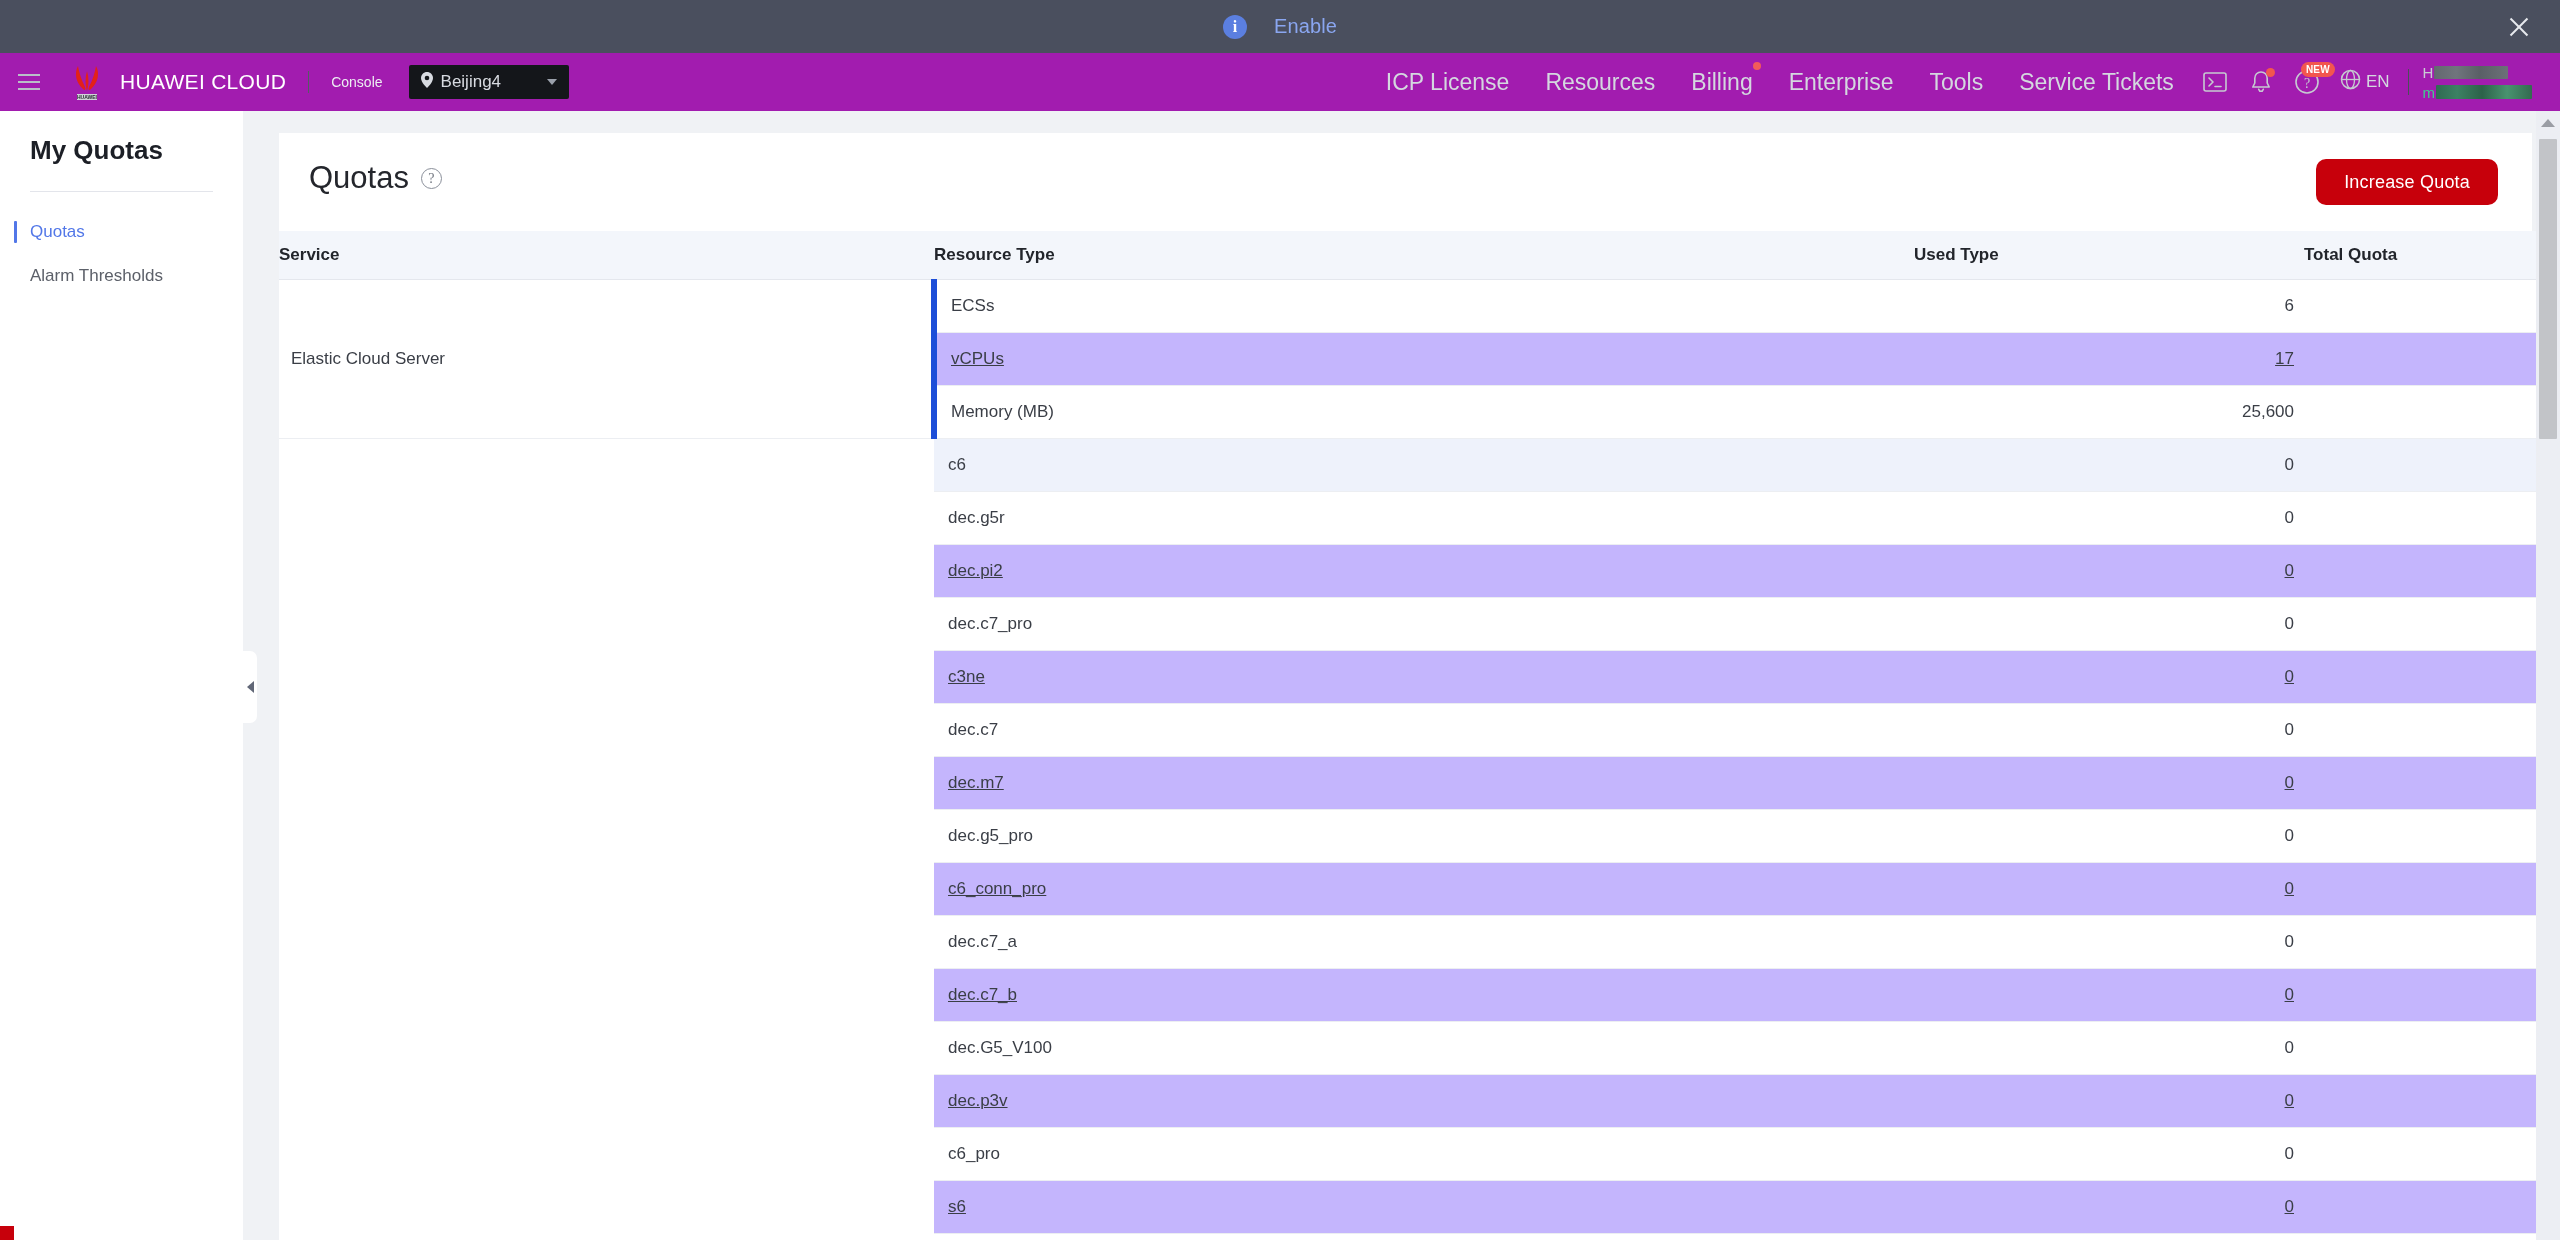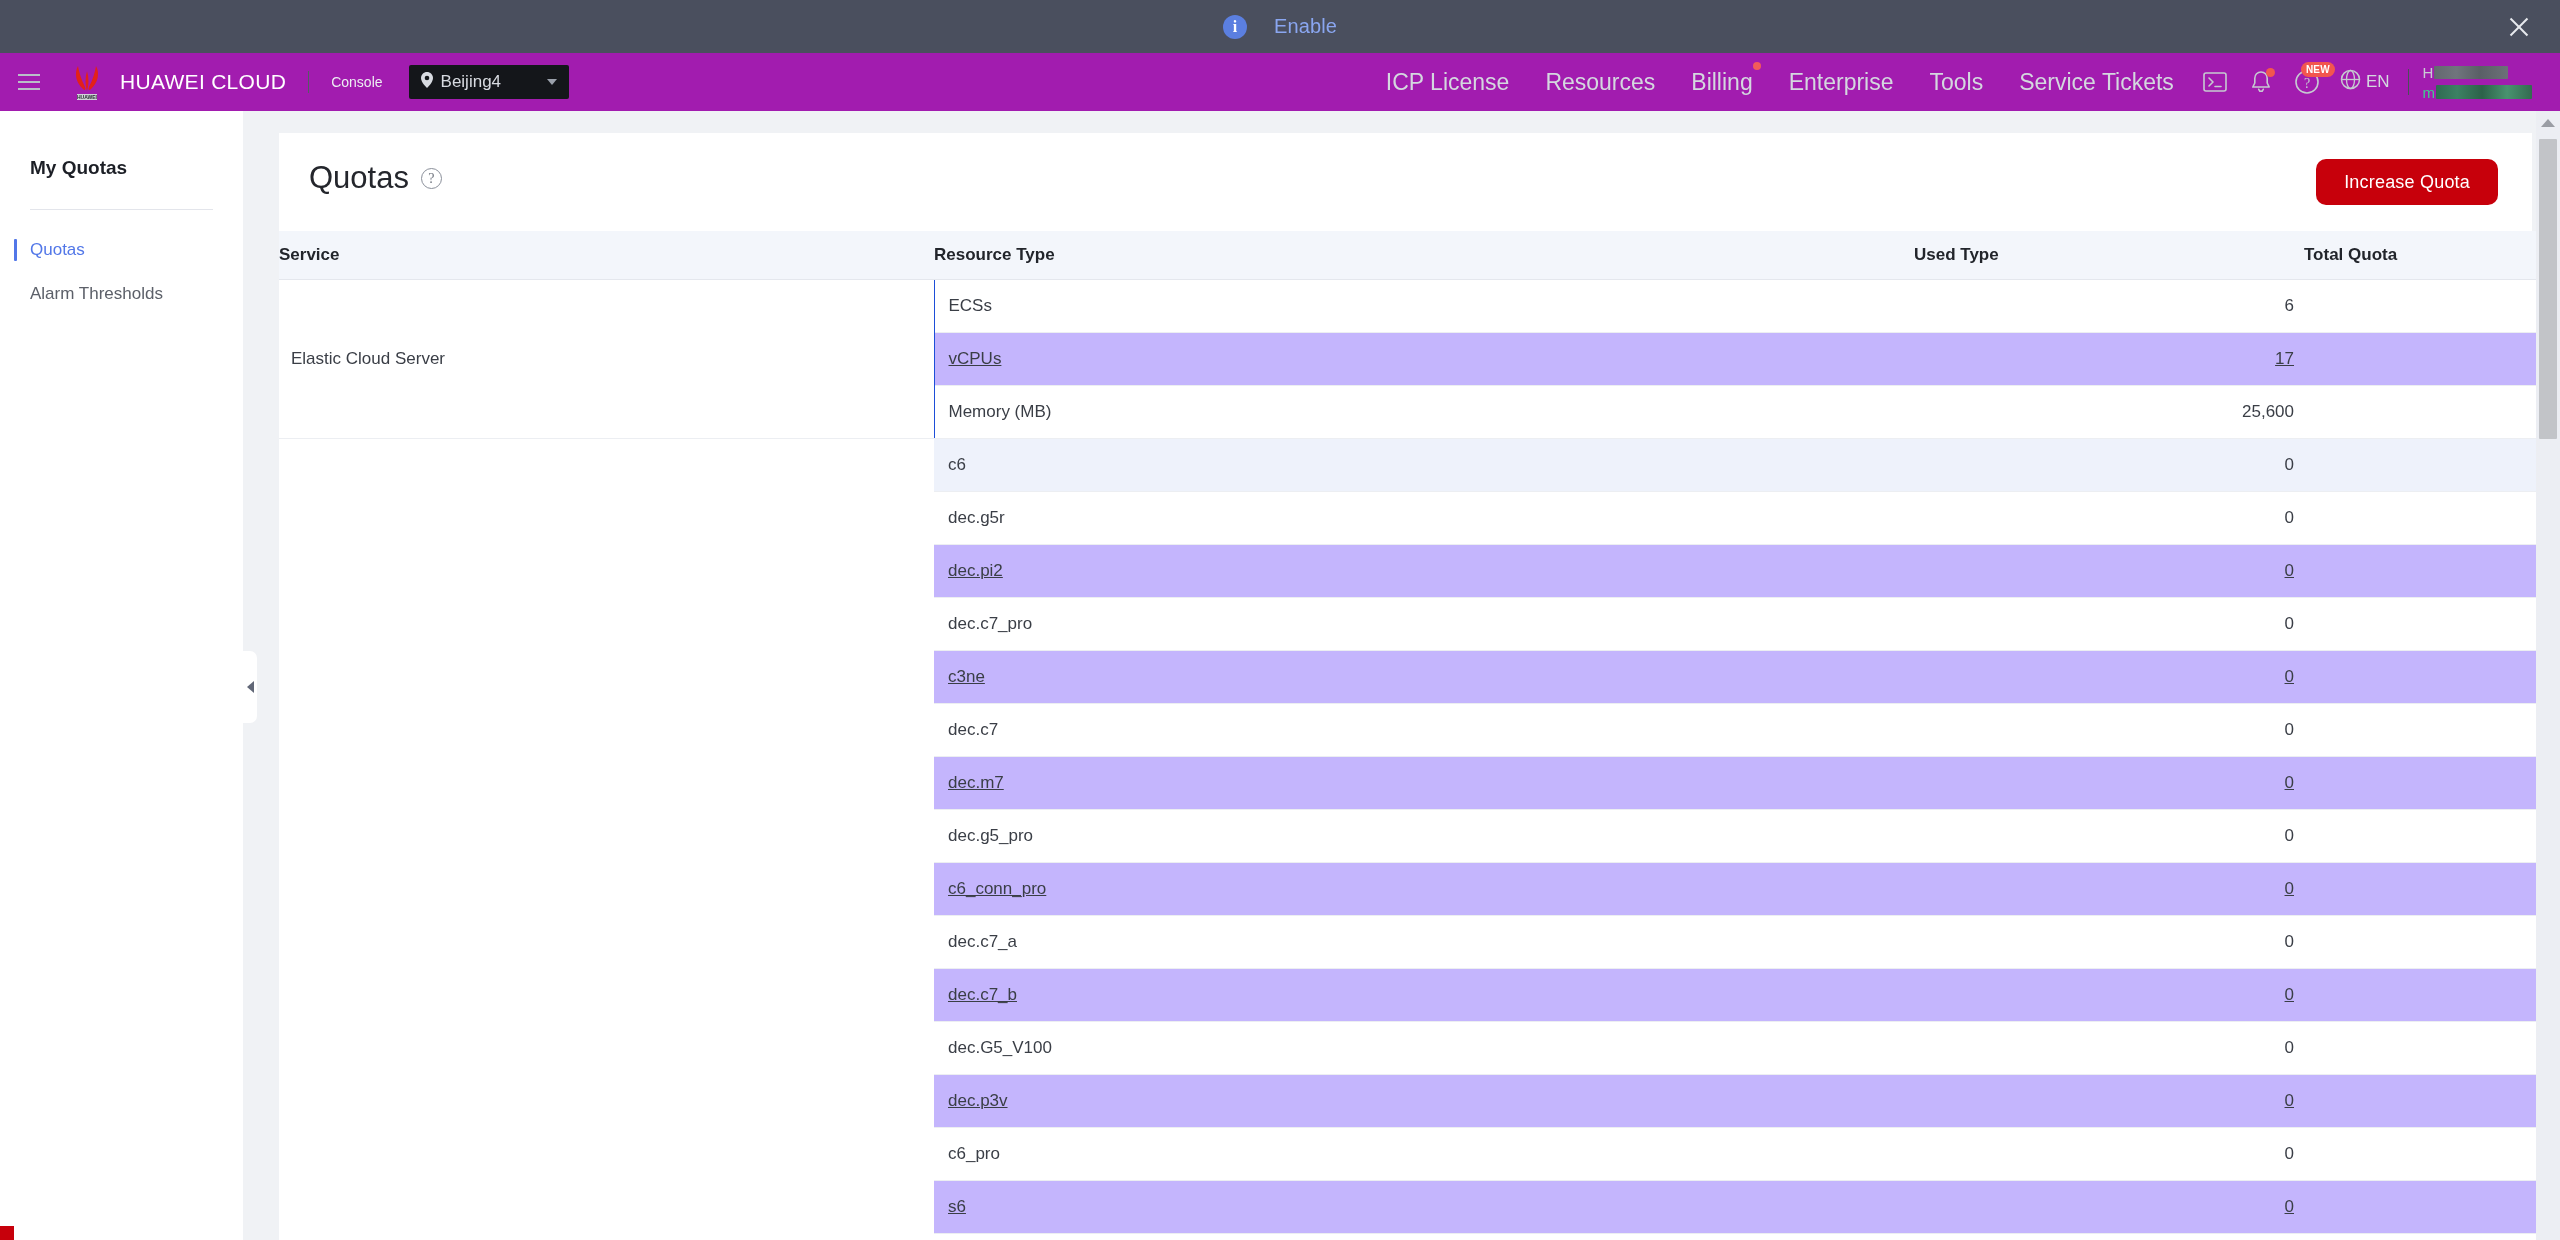--- a/index.html
+++ b/index.html
@@ -232,26 +232,25 @@
 
   
   .sidebar {
     width: 243px;
     background: #ffffff;
     flex: none;
     padding-top: 24px;
     position: relative;
   }
   .sidebar-title {
-    font-size: 19px;
+    font-size: 26px;
     font-weight: bold;
     color: #1c1f26;
     padding: 0 0 0 30px;
     line-height: 30px;
-    margin-top: 18px;
   }
   .sidebar-divider {
     height: 1px;
     background: #e3e5eb;
     margin: 26px 30px 0 30px;
   }
   .sidebar-menu { margin-top: 18px; }
   .side-item {
     position: relative;
     height: 44px;
@@ -365,21 +364,21 @@
 
   .quota-table tbody td {
     font-size: 17px;
     color: #3a3e46;
     height: 53px;
     vertical-align: middle;
     border-bottom: 1px solid #eceef2;
   }
   td.service-cell {
     padding-left: 12px;
-    border-right: 1px solid #1d4ed8;
+    border-right: 6px solid #1d4ed8;
     color: #3a3e46;
     vertical-align: middle;
     text-align: left;
   }
   td.restype-cell { padding-left: 14px; }
   td.used-cell  { text-align: right; padding-right: 10px; }
   td.total-cell { text-align: right; padding-right: 18px; }
 
   tr.zebra td { background: #c4b5fd; text-decoration: underline; }
   tr.hovered td { background: #eef2fb; }

